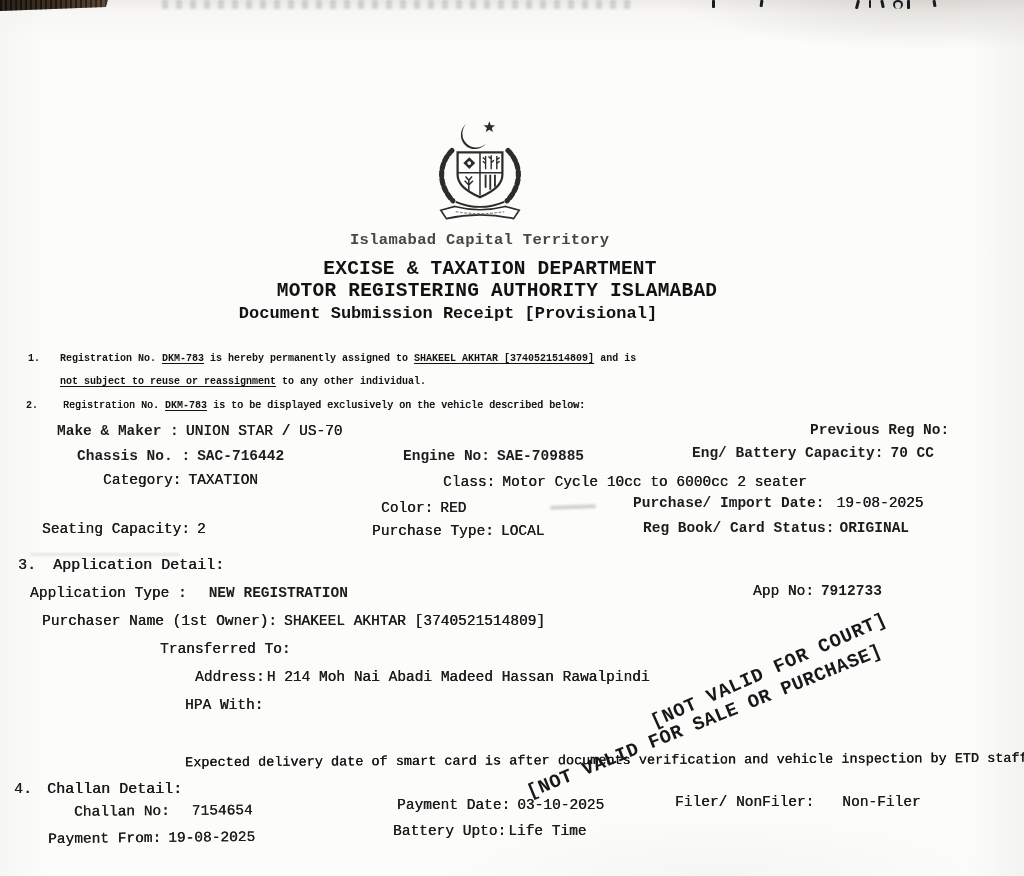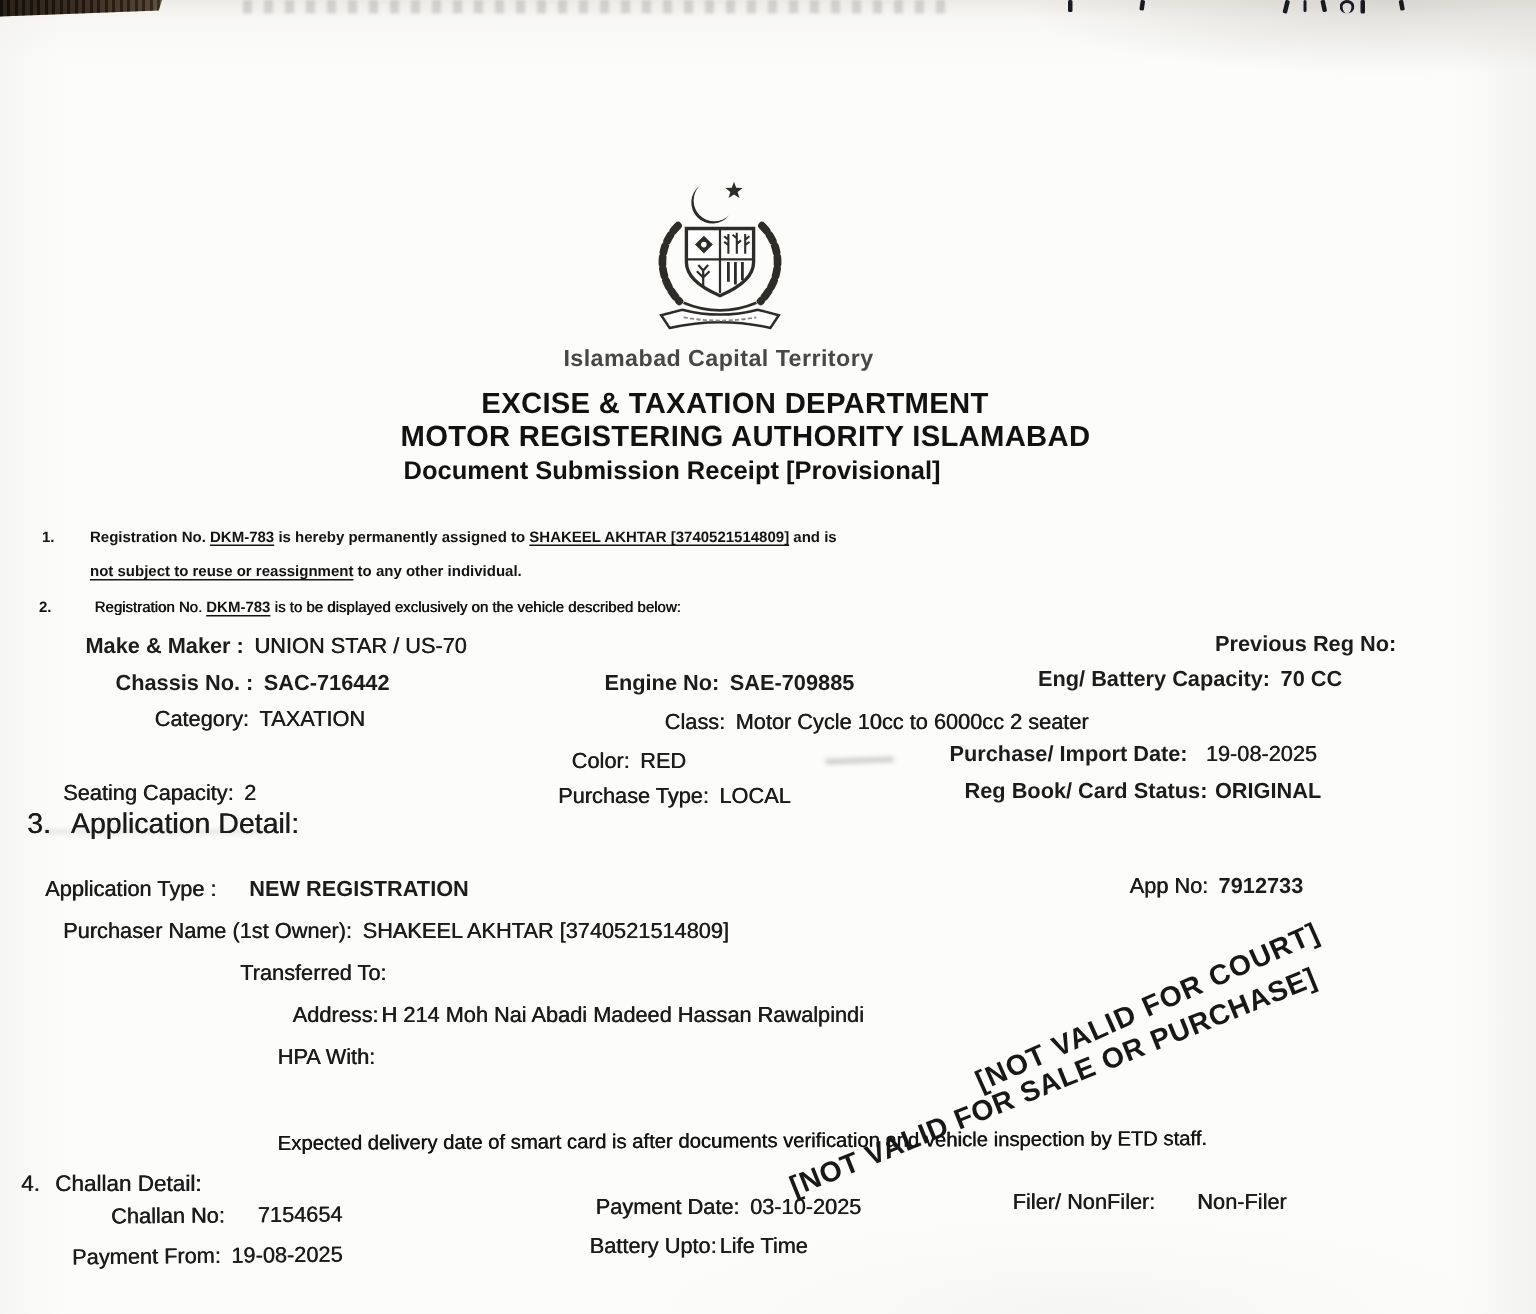--- a/index.html
+++ b/index.html
@@ -1,18 +1,18 @@
 <!DOCTYPE html>
 <html><head>
 <meta charset="utf-8">
 <style>
   html,body{margin:0;padding:0;background:#ffffff;}
   .page{
     position:relative;width:1024px;height:876px;overflow:hidden;
-    font-family:Liberation Sans, sans-serif;
+    font-family:Liberation Mono, monospace;
     color:#1c1c1c;
     background:
       radial-gradient(ellipse 340px 70px at 90% 0%, rgba(164,161,152,.30), transparent 72%),
       linear-gradient(180deg, rgba(228,226,221,.65) 0px, rgba(242,241,238,.45) 12px, rgba(253,253,252,0) 42px),
       linear-gradient(270deg, rgba(206,204,198,.20) 0px, rgba(206,204,198,0) 55px),
       linear-gradient(90deg, rgba(212,210,204,.14) 0px, rgba(212,210,204,0) 45px),
       radial-gradient(ellipse 400px 90px at 70% 100%, rgba(190,188,180,.10), transparent 70%),
       #fcfcfb;
   }
   .abs{position:absolute;white-space:nowrap;}
@@ -124,21 +124,21 @@
   <div class="f" style="left:42px;top:521px">
     <span class="semi">Seating Capacity:</span><span class="val semi">2</span>
   </div>
   <div class="f" style="left:372px;top:523px">
     <span class="semi">Purchase Type:</span><span class="val semi">LOCAL</span>
   </div>
   <div class="f" style="left:643px;top:520px">
     <span class="b">Reg Book/ Card Status:</span><span class="val b" style="margin-left:5px">ORIGINAL</span>
   </div>
 
-  <div class="f" style="left:18px;top:539px;font-size:19px">
+  <div class="f" style="left:18px;top:557px;font-size:15px">
     <span class="semi">3.</span>
     <span class="semi" style="margin-left:8px">Application Detail:</span>
   </div>
   <div class="f g-lg" style="left:30px;top:585px">
     <span class="semi">Application Type :</span><span class="val b">NEW REGISTRATION</span>
   </div>
   <div class="f" style="left:753px;top:583px">
     <span class="semi">App No:</span><span class="val b">7912733</span>
   </div>
   <div class="f" style="left:42px;top:613px">

